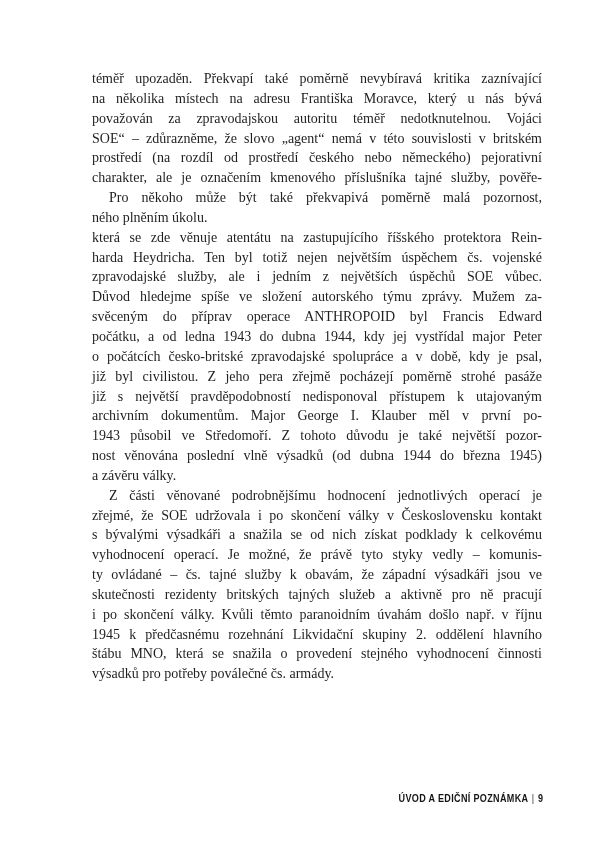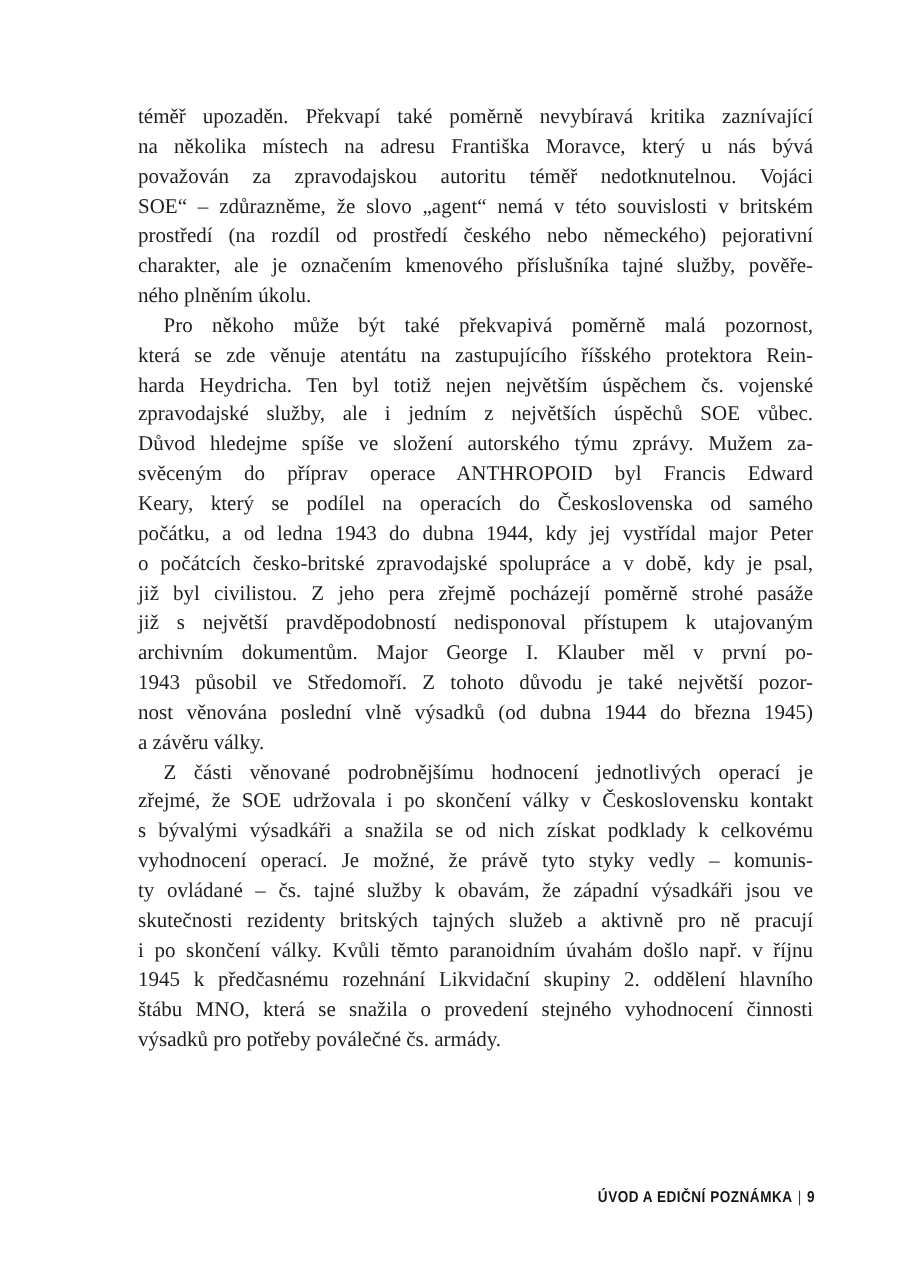--- a/index.html
+++ b/index.html
@@ -59,28 +59,27 @@
 
 <div class="page">
 
   <main class="text-block">
     <div class="line">téměř upozaděn. Překvapí také poměrně nevybíravá kritika zaznívající</div>
     <div class="line">na několika místech na adresu Františka Moravce, který u nás bývá</div>
     <div class="line">považován za zpravodajskou autoritu téměř nedotknutelnou. Vojáci</div>
     <div class="line">SOE“ – zdůrazněme, že slovo „agent“ nemá v této souvislosti v britském</div>
     <div class="line">prostředí (na rozdíl od prostředí českého nebo německého) pejorativní</div>
     <div class="line">charakter, ale je označením kmenového příslušníka tajné služby, pověře-</div>
+    <div class="line ind">Pro někoho může být také překvapivá poměrně malá pozornost,</div>
     <div class="line last">ného plněním úkolu.</div>
-    <div class="line ind">Pro někoho může být také překvapivá poměrně malá pozornost,</div>
     <div class="line">která se zde věnuje atentátu na zastupujícího říšského protektora Rein-</div>
     <div class="line">harda Heydricha. Ten byl totiž nejen největším úspěchem čs. vojenské</div>
     <div class="line">zpravodajské služby, ale i jedním z největších úspěchů SOE vůbec.</div>
     <div class="line">Důvod hledejme spíše ve složení autorského týmu zprávy. Mužem za-</div>
     <div class="line">svěceným do příprav operace ANTHROPOID byl Francis Edward</div>
-    <div class="line">Keary, který se podílel na operacích do Československa od samého</div>
     <div class="line">počátku, a od ledna 1943 do dubna 1944, kdy jej vystřídal major Peter</div>
     <div class="line">o počátcích česko-britské zpravodajské spolupráce a v době, kdy je psal,</div>
     <div class="line">již byl civilistou. Z jeho pera zřejmě pocházejí poměrně strohé pasáže</div>
     <div class="line">již s největší pravděpodobností nedisponoval přístupem k utajovaným</div>
     <div class="line">archivním dokumentům. Major George I. Klauber měl v první po-</div>
     <div class="line">1943 působil ve Středomoří. Z tohoto důvodu je také největší pozor-</div>
     <div class="line">nost věnována poslední vlně výsadků (od dubna 1944 do března 1945)</div>
     <div class="line last">a závěru války.</div>
     <div class="line ind">Z části věnované podrobnějšímu hodnocení jednotlivých operací je</div>
     <div class="line">zřejmé, že SOE udržovala i po skončení války v Československu kontakt</div>

